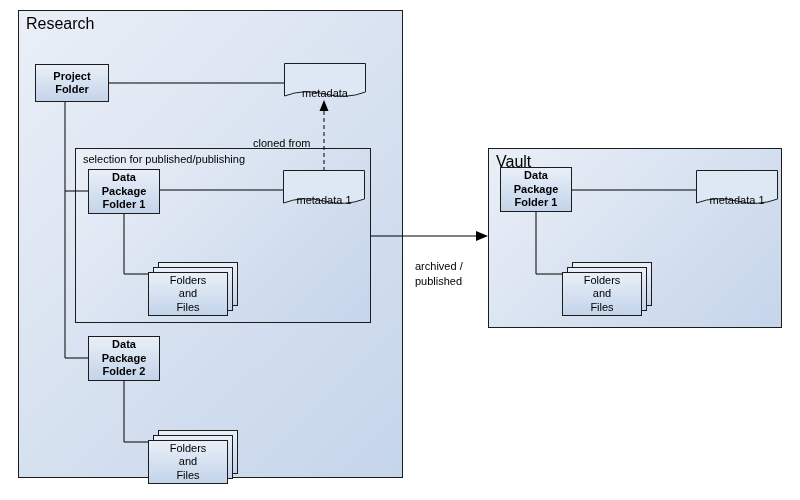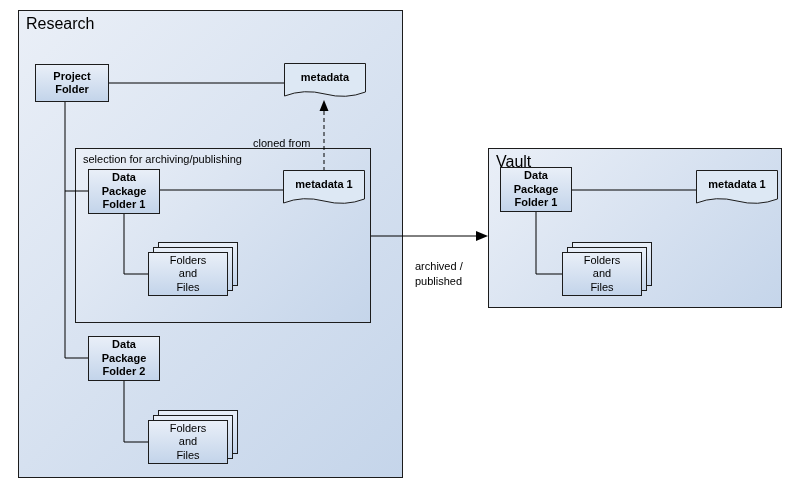--- a/index.html
+++ b/index.html
@@ -43,39 +43,39 @@
     font-weight: bold;
   }
   .stack { position: absolute; z-index: 3; }
   .stack-sheet {
     position: absolute;
     box-sizing: border-box;
     width: 80px;
     height: 44px;
     border: 1px solid #1c1c1c;
     background: linear-gradient(to bottom, #e9eff8 0%, #c3d4ea 100%);
+    margin-top: 20px;
   }
   .stack-sheet.front {
     display: flex;
     align-items: center;
     justify-content: center;
     text-align: center;
     font-size: 11px;
     line-height: 1.22;
     white-space: pre-line;
   }
   .doc { position: absolute; z-index: 3; }
   .doc svg { position: absolute; top: 0; left: 0; }
   .doc-label {
     position: relative;
     z-index: 1;
-    padding-top: 8px;
+    padding-top: 24px;
     text-align: center;
     font-size: 11px;
-    font-weight: bold;
   }
   .edge-layer {
     position: absolute;
     top: 0; left: 0;
     width: 800px; height: 500px;
     z-index: 2;
     pointer-events: none;
   }
   .float-label {
     position: absolute;
@@ -88,24 +88,24 @@
 </head>
 <body>
 
 <div class="canvas">
 
   <div class="container" style="left:18px; top:10px; width:385px; height:468px;">
     <span class="container-label">Research</span>
   </div>
 
   <div class="container" style="left:75px; top:148px; width:296px; height:175px;">
-    <span class="container-label small">selection for archiving/publishing</span>
+    <span class="container-label small">selection for published/publishing</span>
   </div>
 
-  <div class="container" style="left:488px; top:148px; width:294px; height:160px;padding-left:44px;">
+  <div class="container" style="left:488px; top:148px; width:294px; height:180px;padding-left:44px;">
     <span class="container-label">Vault</span>
   </div>
 
   <svg class="edge-layer" viewBox="0 0 800 500">
 
     <line x1="109" y1="83" x2="286" y2="83" stroke="#000" stroke-width="1"></line>
 
     <line x1="65" y1="102" x2="65" y2="358" stroke="#000" stroke-width="1"></line>
     <line x1="65" y1="191" x2="88" y2="191" stroke="#000" stroke-width="1"></line>
     <line x1="65" y1="358" x2="88" y2="358" stroke="#000" stroke-width="1"></line>

